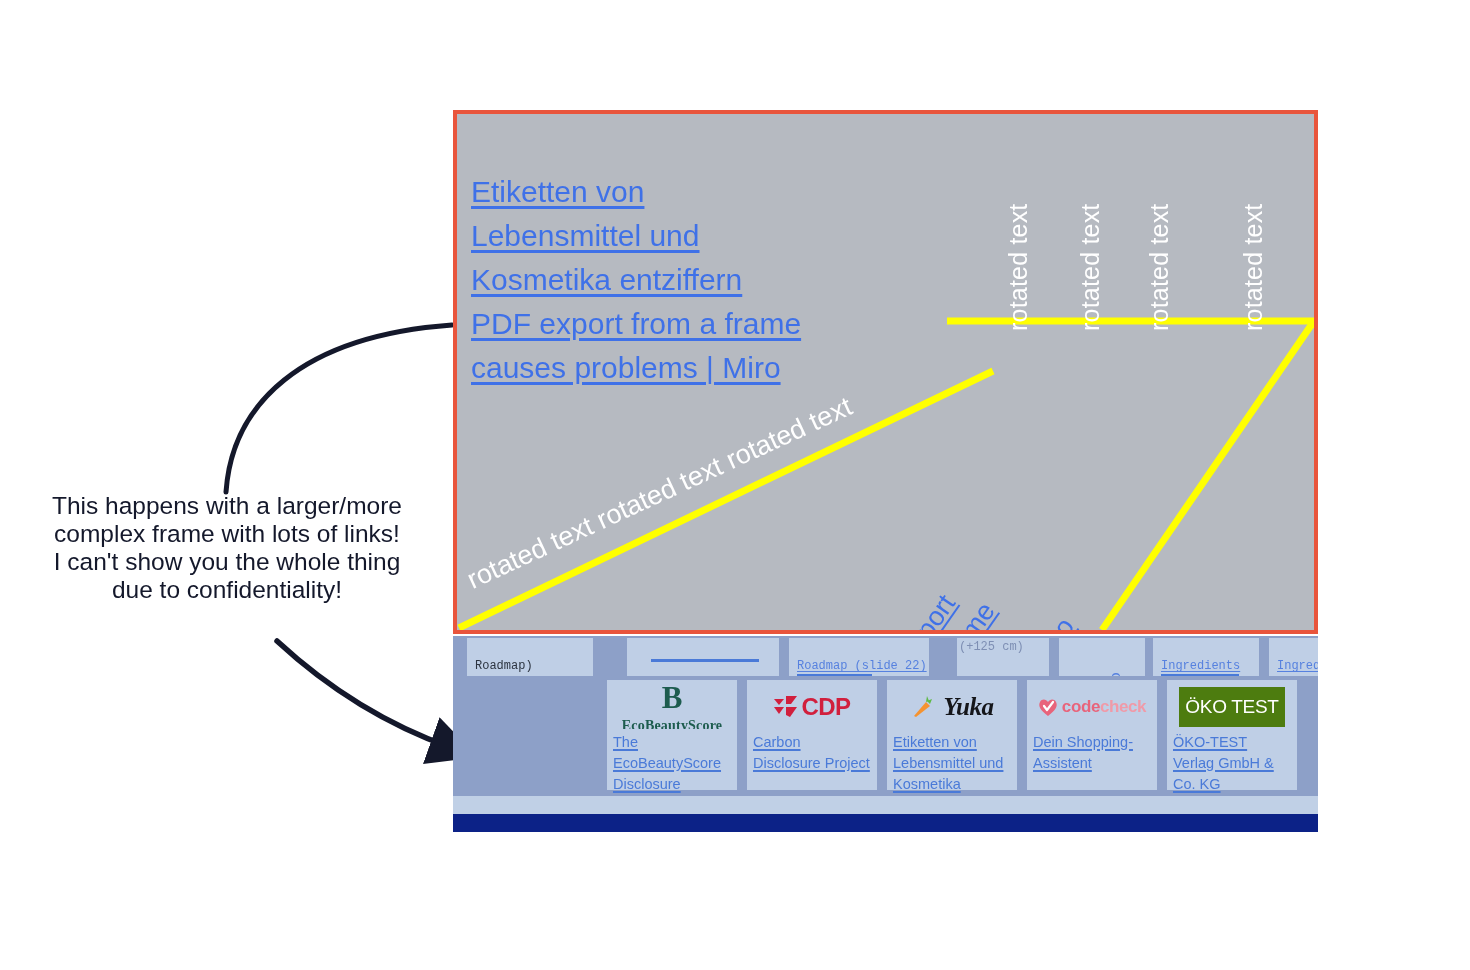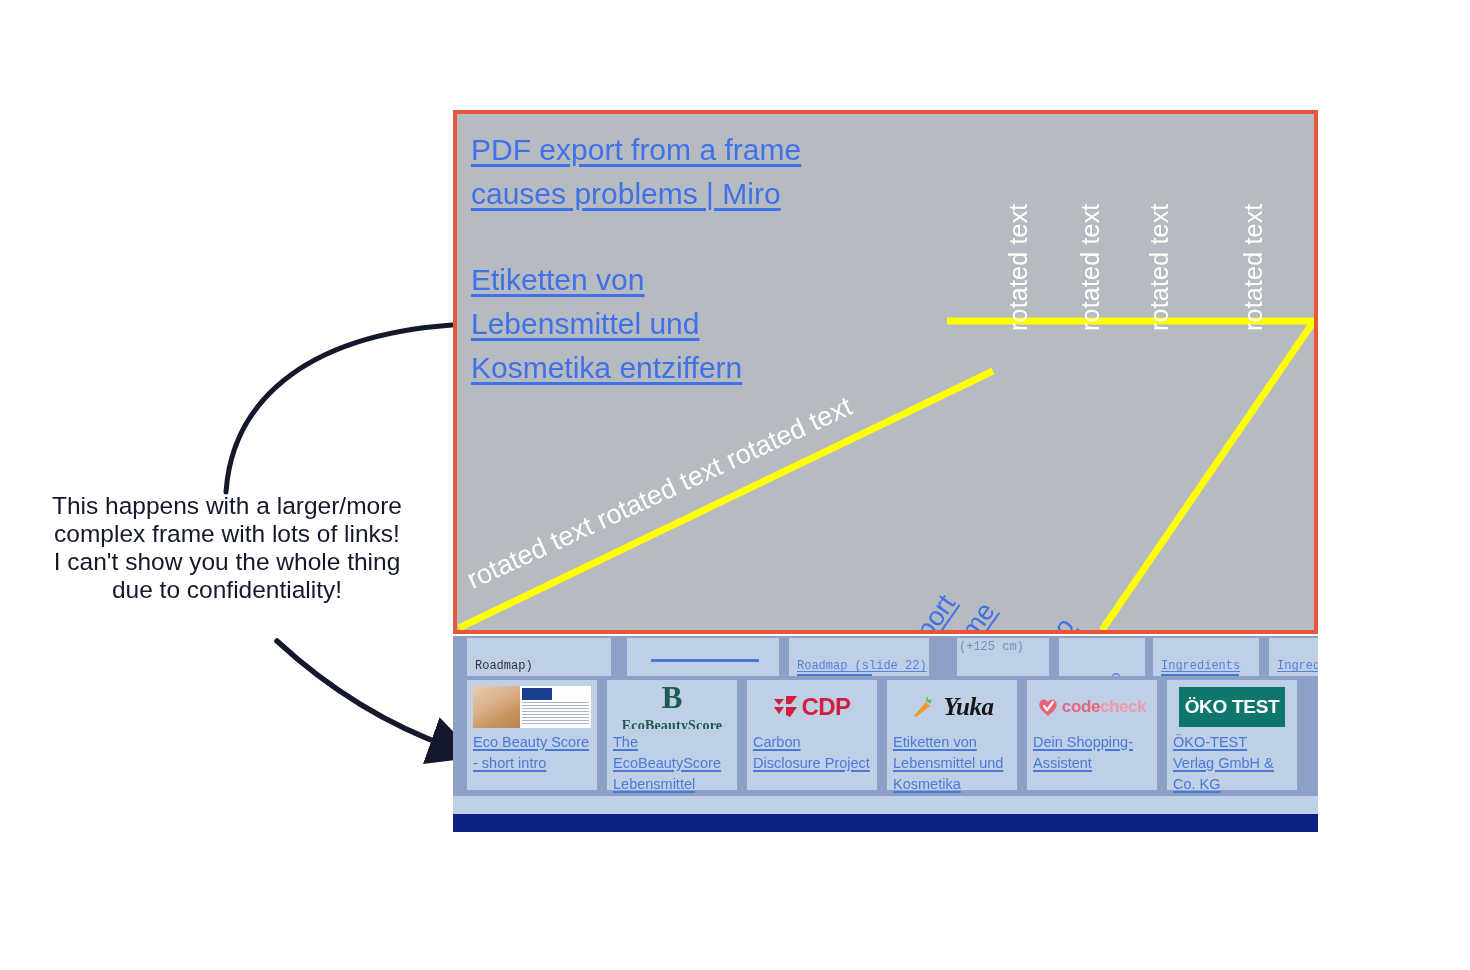--- a/index.html
+++ b/index.html
@@ -301,23 +301,23 @@
   .logo-codecheck .cc-word {
     font-size: 17px;
     font-weight: bold;
     letter-spacing: -.4px;
     font-family: Liberation Sans, sans-serif;
   }
   .logo-codecheck .cc-word .a { color: #e8647b; }
   .logo-codecheck .cc-word .b { color: #f09aa8; }
 
   .logo-oekotest {
-    background: #0f766e;
+    background: #4d7c0f;
     color: #ffffff;
-    font-weight: bold;
+    font-weight: normal;
     font-size: 19px;
     padding: 9px 6px;
     letter-spacing: -.3px;
     font-family: "Liberation Sans", sans-serif;
     display: flex;
     align-items: center;
     gap: 1px;
   }
 
   
@@ -358,25 +358,25 @@
 
 <div id="frame-capture">
 
   <svg id="yellow-layer" viewBox="0 0 857 516" width="857" height="516">
     <line x1="2" y1="514" x2="536" y2="257" stroke="#ffff00" stroke-width="7"></line>
     <line x1="490" y1="207" x2="857" y2="207" stroke="#ffff00" stroke-width="7"></line>
     <line x1="857" y1="207" x2="645" y2="516" stroke="#ffff00" stroke-width="7"></line>
   </svg>
 
   <div class="frame-links">
-    <a class="flink first" href="#">PDF export from a frame 
-causes problems | Miro</a>
     <a class="flink second" href="#">Etiketten von 
 Lebensmittel und 
 Kosmetika entziffern</a>
+    <a class="flink first" href="#">PDF export from a frame 
+causes problems | Miro</a>
   </div>
 
   <div class="vrot" style="left:576px; top:188px;">rotated text</div>
   <div class="vrot" style="left:648px; top:188px;">rotated text</div>
   <div class="vrot" style="left:717px; top:188px;">rotated text</div>
   <div class="vrot" style="left:811px; top:188px;">rotated text</div>
 
   <div id="diag-white">rotated text rotated text rotated text</div>
 
   <div id="diag-blue">
@@ -384,21 +384,21 @@
     <span>from a frame</span>
     <span>causes</span>
     <span>problems | Miro</span>
   </div>
 </div>
 
 <div id="bottom-strip">
   <div id="strip-inner">
 
     <div id="cut-row">
-      <div class="cut-card" style="left:14px; width:144px;">
+      <div class="cut-card" style="left:14px; width:126px;">
         <div class="cut-txt dark">Roadmap)</div>
       </div>
 
       <div class="cut-card" style="left:174px; width:152px;">
         <div class="cut-rule" style="left:24px; bottom:14px; width:108px;"></div>
       </div>
 
       <div class="cut-card" style="left:336px; width:140px;">
         <div class="cut-txt link">Roadmap (slide 22)</div>
         <div class="cut-rule" style="left:8px; bottom:-1px; width:75px;"></div>
@@ -418,41 +418,29 @@
         <div class="cut-rule" style="left:8px; bottom:-1px; width:78px;"></div>
       </div>
 
       <div class="cut-card" style="left:816px; width:69px;">
         <div class="cut-txt link">Ingredie</div>
       </div>
     </div>
 
     <div id="card-row">
 
-      <div class="bcard" style="left:14px;">
-        <div class="logo-area">
-          <div class="logo-ebs-photo">
-            <div class="ph-left"></div>
-            <div class="ph-right">
-              <div class="blue-box"></div>
-              <div class="lines"></div>
-            </div>
-          </div>
-        </div>
-        <div class="clabel">Eco Beauty Score - short intro</div>
-      </div>
 
       <div class="bcard" style="left:154px;">
         <div class="logo-area">
           <div class="logo-bscore">
             <span class="big-b">B</span>
             <span class="word">EcoBeautyScore</span>
           </div>
         </div>
-        <div class="clabel">The EcoBeautyScore Lebensmittel</div>
+        <div class="clabel">The EcoBeautyScore Disclosure</div>
       </div>
 
       <div class="bcard" style="left:294px;">
         <div class="logo-area">
           <div class="logo-cdp">
             <svg width="26" height="24" viewBox="0 0 26 24">
               <path d="M1,4 L11,4 L6,10 Z" fill="#d11f3d"></path>
               <path d="M13,1 L24,1 L18,9 L13,9 Z" fill="#d11f3d"></path>
               <path d="M1,12 L11,12 L6,19 Z" fill="#d11f3d"></path>
               <path d="M13,12 L24,12 L17,22 L13,20 Z" fill="#d11f3d"></path>

